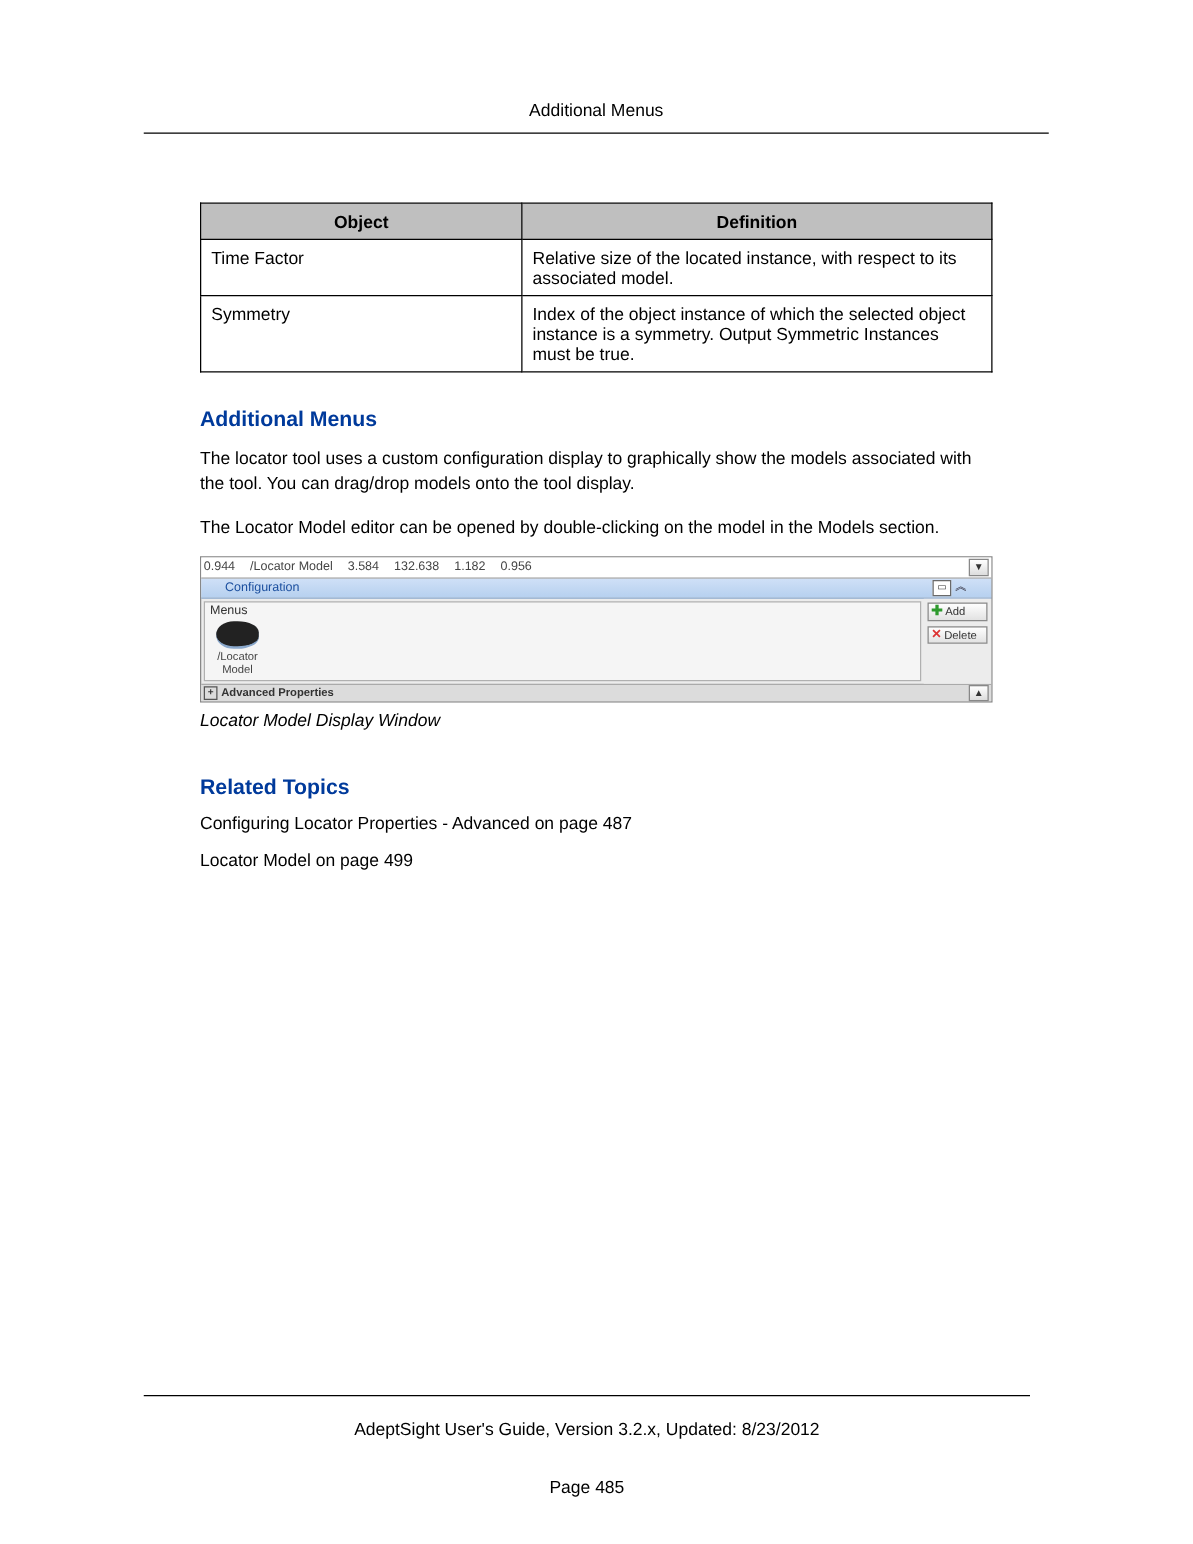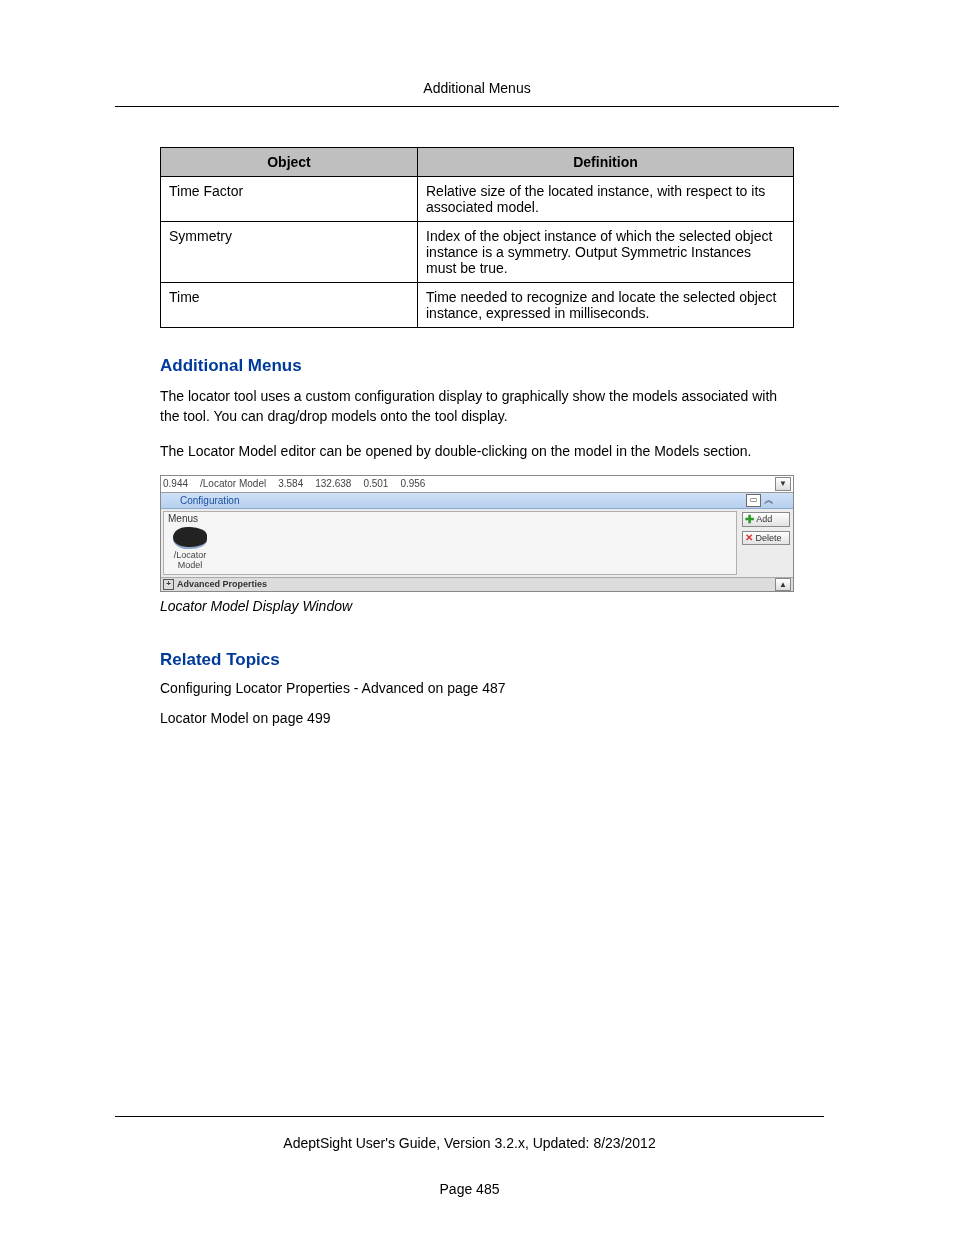--- a/index.html
+++ b/index.html
@@ -21,21 +21,21 @@
     text-align: center;
     font-size: 14px;
     margin-bottom: 10px;
   }
   .rule {
     border: none;
     border-top: 1px solid #000;
     margin: 0;
   }
   .content {
-    margin-top: 40px;
+    margin-top: 55px;
     padding: 0 45px;
   }
   table.defs {
     border-collapse: collapse;
     width: 100%;
     margin-bottom: 28px;
   }
   table.defs th, table.defs td {
     border: 1px solid #000;
     padding: 6px 8px;
@@ -216,38 +216,34 @@
       </thead>
       <tbody>
         <tr>
           <td class="obj">Time Factor</td>
           <td>Relative size of the located instance, with respect to its associated model.</td>
         </tr>
         <tr>
           <td class="obj">Symmetry</td>
           <td>Index of the object instance of which the selected object instance is a symmetry. Output Symmetric Instances must be true.</td>
         </tr>
-        <tr>
-          <td class="obj">Time</td>
-          <td>Time needed to recognize and locate the selected object instance, expressed in milliseconds.</td>
-        </tr>
       </tbody>
     </table>
 
     <h2 class="section">Additional Menus</h2>
     <p class="body">The locator tool uses a custom configuration display to graphically show the models associated with the tool. You can drag/drop models onto the tool display.</p>
     <p class="body">The Locator Model editor can be opened by double-clicking on the model in the Models section.</p>
 
     <div class="figure">
       <div class="fig-row1">
         <span class="cell">0.944</span>
         <span class="cell">/Locator Model</span>
         <span class="cell">3.584</span>
         <span class="cell">132.638</span>
-        <span class="cell">0.501</span>
+        <span class="cell">1.182</span>
         <span class="cell">0.956</span>
         <span class="spacer"></span>
         <span class="dropdown-icon">▼</span>
       </div>
       <div class="fig-row2">
         <span class="title">Configuration</span>
         <span class="ricons">
           <span class="mini-icon">▭</span>
           <span class="chev">︽</span>
         </span>

